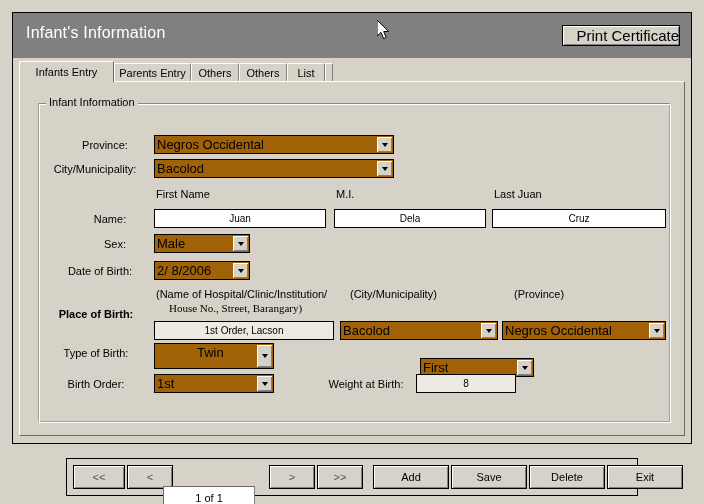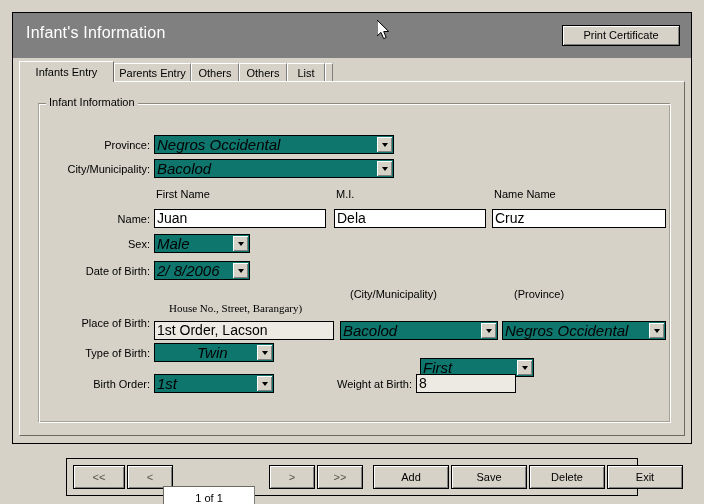--- a/index.html
+++ b/index.html
@@ -44,23 +44,23 @@
     letter-spacing: .2px;
     white-space: nowrap;
   }
   .print-btn {
     position: absolute;
     right: 11px; top: 12px;
     width: 118px; height: 21px;
     background: #d6d2c8;
     border: 1px solid #000;
     box-shadow: inset 1px 1px 0 #ffffff, inset -1px -1px 0 #808080;
-    font-size: 11px;
+    font-size: 15px;
     line-height: 19px;
-    text-align: center;
+    text-align: right;
     box-sizing: border-box;
     cursor: default;
   }
 
   
   .tabstrip {
     position: absolute;
     left: 6px; top: 48px;
     height: 21px;
     width: 666px;
@@ -137,54 +137,54 @@
     z-index: 3;
   }
 
   
   .lbl {
     position: absolute;
     font-size: 11px;
     white-space: nowrap;
     color: #000;
   }
-  .lbl-r { text-align: right; }
+  .lbl-r { text-align: center; }
 
   
   .tfield {
     position: absolute;
     background: #ffffff;
     border: 1px solid #000000;
     border-top-color: #000000;
     border-left-color: #000000;
     box-sizing: border-box;
-    font-size: 14px;
+    font-size: 10px;
     line-height: 17px;
     padding: 0 2px;
     color: #000;
     overflow: hidden;
     white-space: nowrap;
     cursor: text;
+    text-align: center;
   }
   .tfield.shaded { background: #eceae2; }
 
   
   .combo {
     position: absolute;
-    background: #0f766e;
+    background: #a16207;
     border: 1px solid #000000;
     box-sizing: border-box;
-    font-size: 15px;
+    font-size: 13px;
     line-height: 17px;
     padding: 0 2px;
     color: #000;
     overflow: hidden;
     white-space: nowrap;
     cursor: default;
-    font-style: italic;
   }
   .combo .arrowbox {
     position: absolute;
     right: 1px; top: 1px;
     width: 15px;
     bottom: 1px;
     background: #d6d2c8;
     box-shadow: inset 1px 1px 0 #ffffff, inset -1px -1px 0 #808080;
     box-sizing: border-box;
   }
@@ -273,56 +273,57 @@
       </div>
 
       <div class="lbl lbl-r" style="left:20px;top:81px;width:110px;">City/Municipality:</div>
       <div class="combo" style="left:134px;top:77px;width:240px;height:19px;">
         <span>Bacolod</span>
         <span class="arrowbox"></span>
       </div>
 
       <div class="lbl" style="left:136px;top:106px;">First Name</div>
       <div class="lbl" style="left:316px;top:106px;">M.I.</div>
-      <div class="lbl" style="left:474px;top:106px;">Name Name</div>
+      <div class="lbl" style="left:474px;top:106px;">Last Juan</div>
 
       <div class="lbl lbl-r" style="left:50px;top:131px;width:80px;">Name:</div>
       <div class="tfield" style="left:134px;top:127px;width:172px;height:19px;">Juan</div>
       <div class="tfield" style="left:314px;top:127px;width:152px;height:19px;">Dela</div>
       <div class="tfield" style="left:472px;top:127px;width:174px;height:19px;">Cruz</div>
 
       <div class="lbl lbl-r" style="left:60px;top:156px;width:70px;">Sex:</div>
       <div class="combo" style="left:134px;top:152px;width:96px;height:19px;">
         <span>Male</span>
         <span class="arrowbox"></span>
       </div>
 
       <div class="lbl lbl-r" style="left:30px;top:183px;width:100px;">Date of Birth:</div>
       <div class="combo" style="left:134px;top:179px;width:96px;height:19px;">
         <span>2/  8/2006</span>
         <span class="arrowbox"></span>
       </div>
 
+      <div class="lbl" style="left:136px;top:206px;">(Name of Hospital/Clinic/Institution/</div>
       <div class="lbl" style="left:149px;top:220px;font-family:Liberation Serif, serif;">House No., Street, Barangary)</div>
       <div class="lbl" style="left:330px;top:206px;">(City/Municipality)</div>
       <div class="lbl" style="left:494px;top:206px;">(Province)</div>
 
-      <div class="lbl lbl-r" style="left:22px;top:235px;width:108px;">Place of Birth:</div>
+      <div class="lbl lbl-r" style="left:22px;top:226px;width:108px;font-weight:bold;">Place of Birth:</div>
       <div class="tfield shaded" style="left:134px;top:239px;width:180px;height:19px;">1st Order, Lacson</div>
       <div class="combo" style="left:320px;top:239px;width:158px;height:19px;">
         <span>Bacolod</span>
         <span class="arrowbox"></span>
       </div>
       <div class="combo" style="left:482px;top:239px;width:164px;height:19px;">
         <span>Negros Occidental</span>
         <span class="arrowbox"></span>
       </div>
 
       <div class="lbl lbl-r" style="left:22px;top:265px;width:108px;">Type of Birth:</div>
-      <div class="combo" style="left:134px;top:261px;width:120px;height:19px;padding-left:42px;">
+      <div class="combo" style="left:134px;top:261px;width:120px;height:26px;padding-left:42px;">
         <span>Twin</span>
         <span class="arrowbox"></span>
       </div>
       <div class="combo" style="left:400px;top:276px;width:114px;height:19px;">
         <span>First</span>
         <span class="arrowbox"></span>
       </div>
 
       <div class="lbl lbl-r" style="left:22px;top:296px;width:108px;">Birth Order:</div>
       <div class="combo" style="left:134px;top:292px;width:120px;height:19px;">

